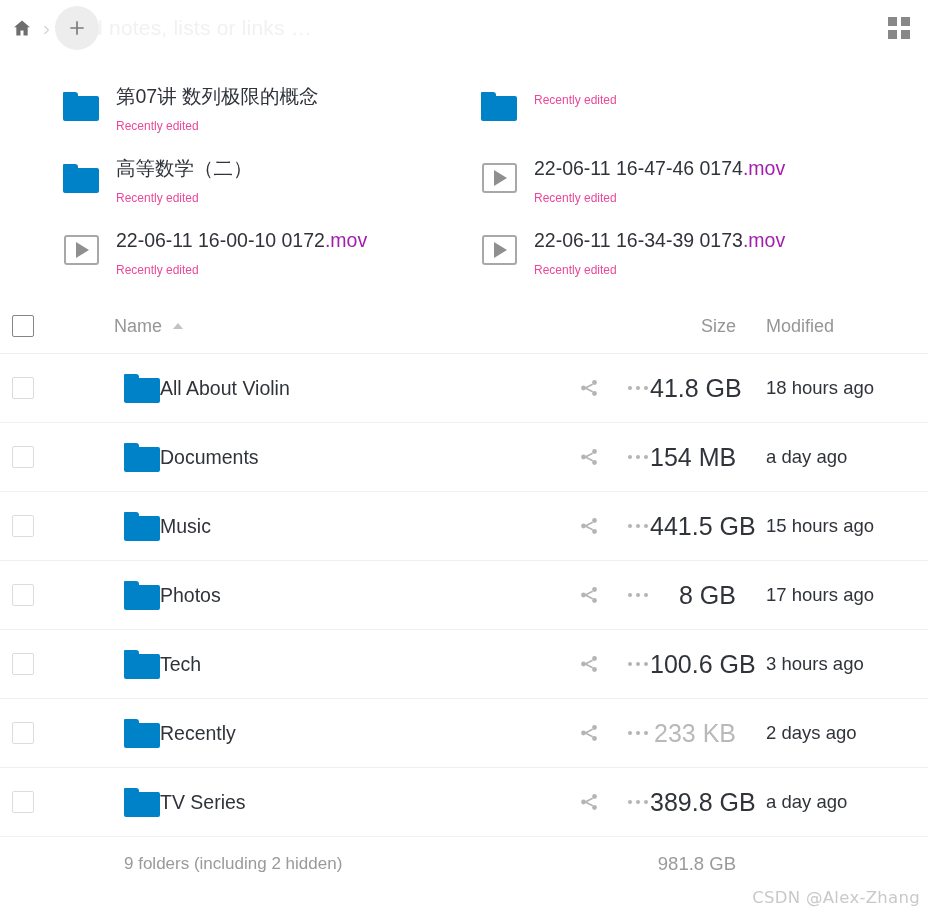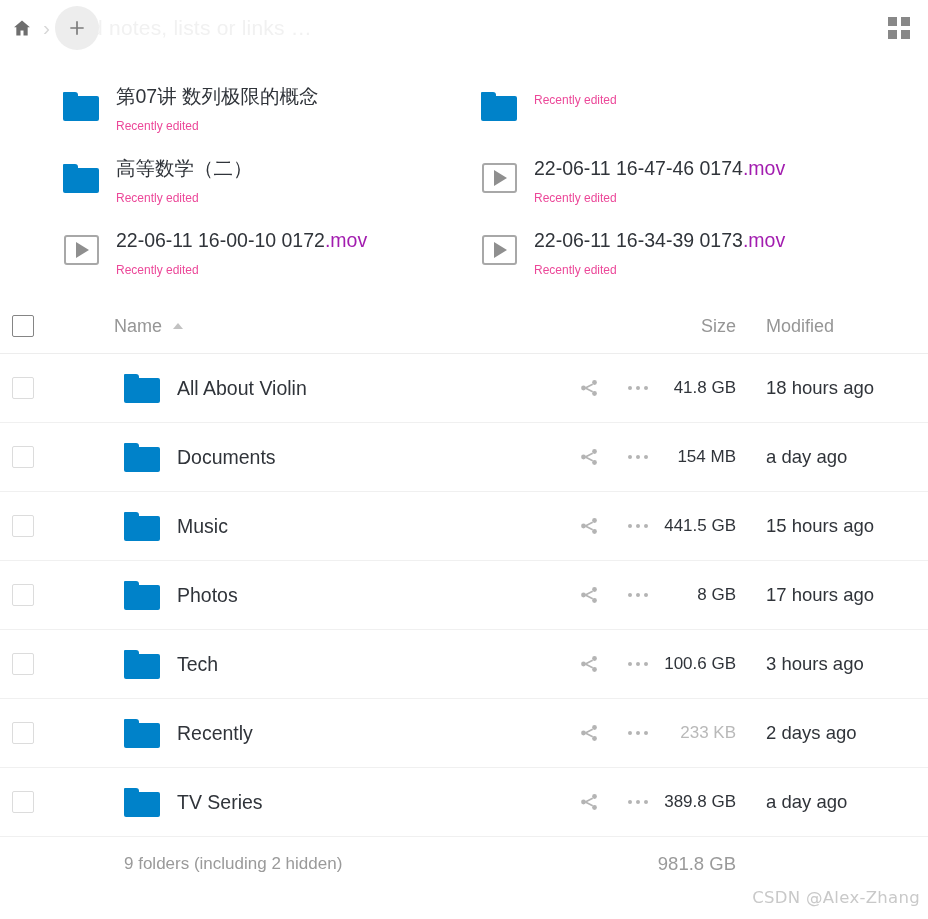--- a/index.html
+++ b/index.html
@@ -211,35 +211,35 @@
     border: 1px solid #dcdcdc;
     border-radius: 2px;
     background: #fff;
     display: block;
     margin-left: 12px;
     cursor: pointer;
     box-sizing: border-box;
   }
   .chk.head { border-color: #858585; }
 
-  .namecell { display: flex; align-items: center; gap: 17px; padding-left: 62px; cursor: pointer; }
+  .namecell { display: flex; align-items: center; padding-left: 62px; cursor: pointer; }
   .namecell .fname { font-size: 19.5px; color: #30343a; white-space: nowrap; }
 
   .actions { display: flex; align-items: center; gap: 26px; }
   .share-ic { width: 22px; height: 22px; cursor: pointer; display:block; }
   .dots {
     display: flex; gap: 4px; align-items: center; cursor: pointer;
     padding: 6px 2px;
   }
   .dots i { width: 4px; height: 4px; border-radius: 50%; background: #b4b4b4; display: block; }
 
   .sizecell {
     text-align: right;
     padding-right: 12px;
-    font-size: 17px;
+    font-size: 25px;
     color: #30343a;
     white-space: nowrap;
   }
   .sizecell.dim { color: #b9b9b9; }
   .modcell {
     text-align: left;
     padding-left: 18px;
     font-size: 18.5px;
     color: #30343a;
     white-space: nowrap;

